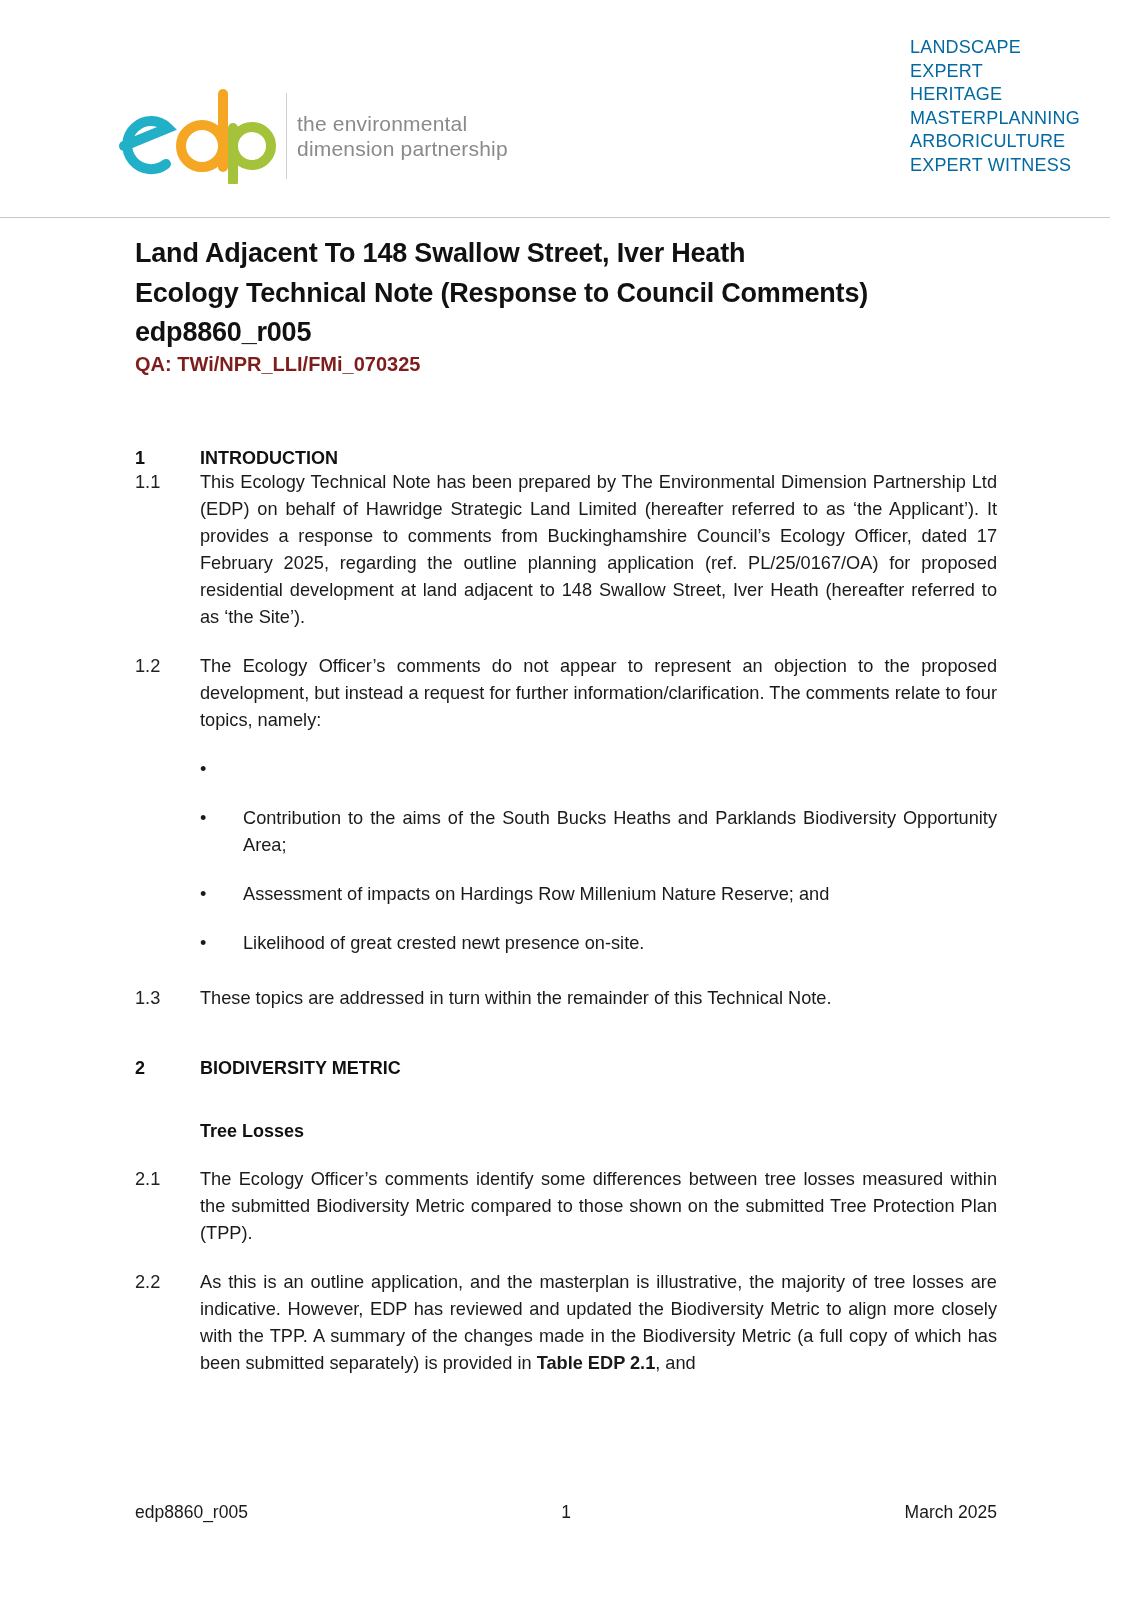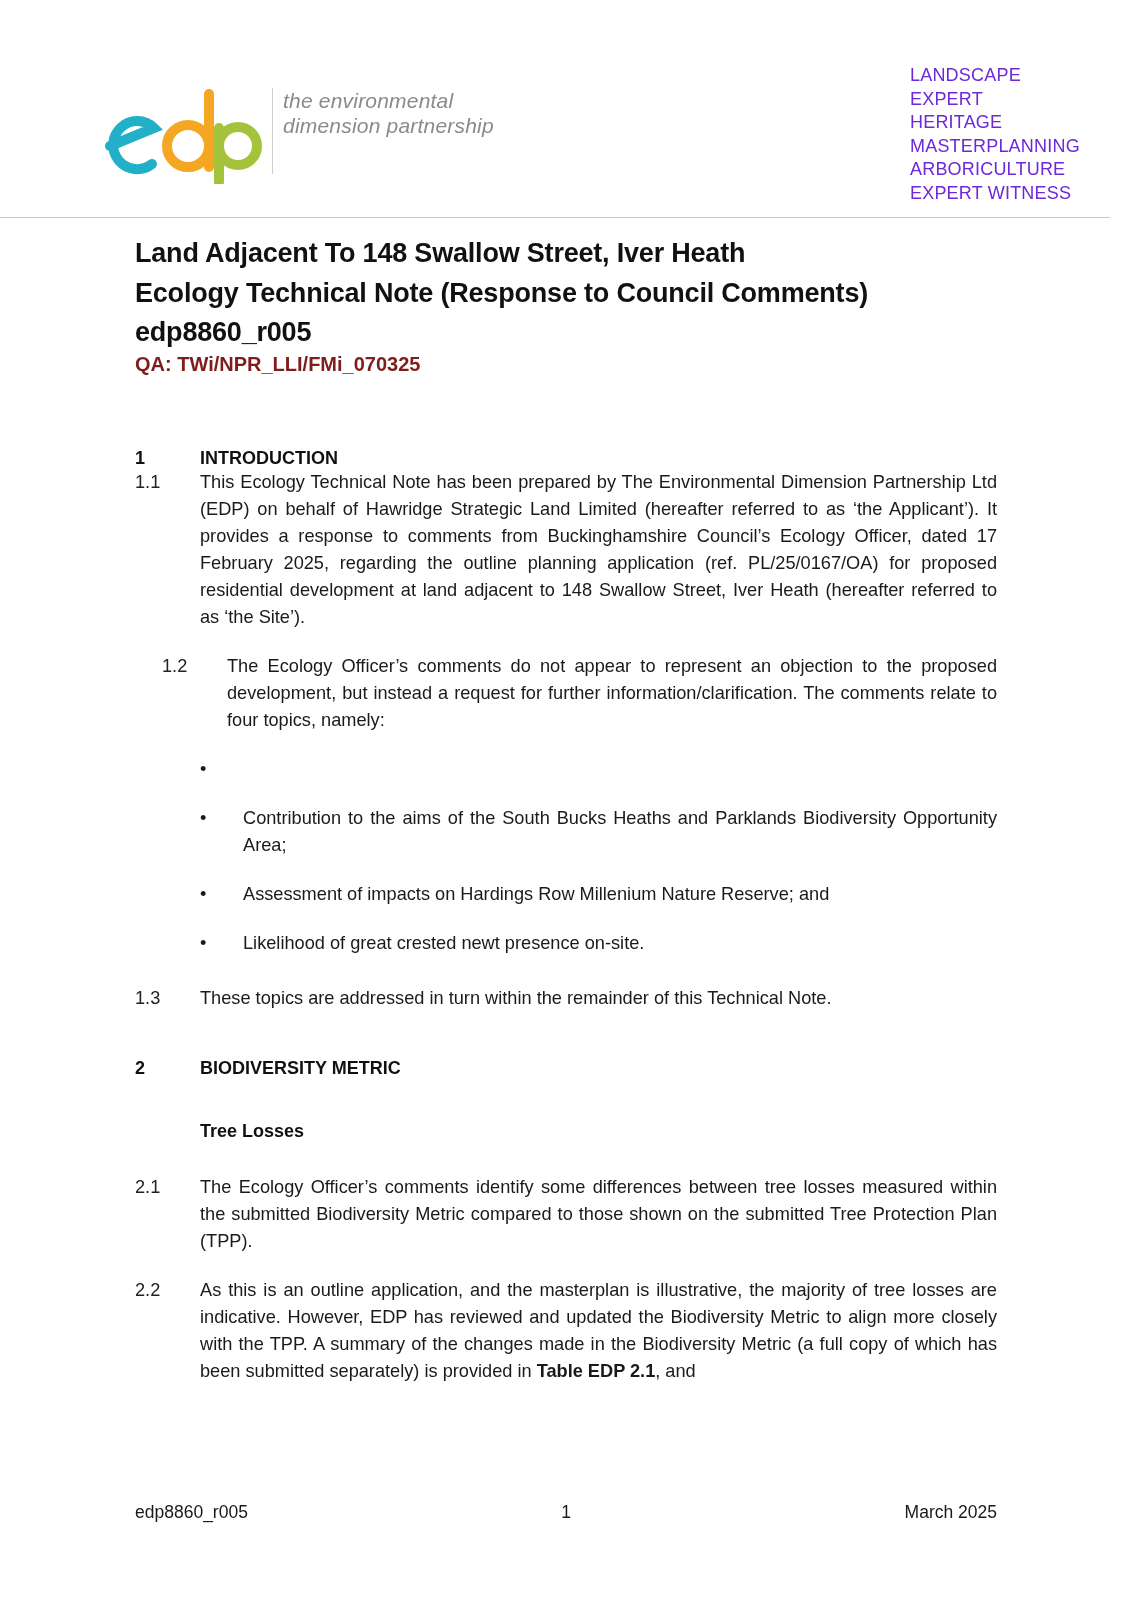--- a/index.html
+++ b/index.html
@@ -1,23 +1,23 @@
 <!DOCTYPE html>
 <html><head>
   <meta charset="utf-8">
   <style>
     html, body { margin: 0; padding: 0; background: #ffffff; }
     body { width: 1132px; height: 1600px; position: relative; overflow: hidden;
            font-family: "Liberation Sans", "DejaVu Sans", sans-serif; color: #1a1a1a; }
     .header { position: absolute; left: 0; top: 0; width: 1132px; height: 216px; }
-    .logo { position: absolute; left: 102px; top: 88px; height: 96px; display: flex; align-items: flex-start; font-style: italic; }
+    .logo { position: absolute; left: 116px; top: 88px; height: 96px; display: flex; align-items: center; }
     .logo-mark { width: 160px; height: 96px; }
     .logo-sep { width: 1px; height: 86px; background: #cfcfcf; margin-left: 10px; margin-right: 10px; }
     .logo-text { font-size: 21px; line-height: 25px; color: #8a8a8a; font-weight: 300; letter-spacing: 0.2px; }
-    .services { position: absolute; left: 910px; top: 64px; font-size: 18px; line-height: 23.5px; color: #6d28d9; letter-spacing: 0.2px; }
+    .services { position: absolute; left: 910px; top: 36px; font-size: 18px; line-height: 23.5px; color: #0369a1; letter-spacing: 0.2px; }
     .services div { white-space: nowrap; }
     .rule { position: absolute; left: 0; top: 217px; width: 1110px; height: 1px; background: #c8c8c8; }
 
     .content { position: absolute; left: 135px; top: 234px; width: 862px; }
     .title { font-size: 27px; font-weight: bold; line-height: 39.5px; margin: 0; color: #111; letter-spacing: -0.2px; }
     .qa { font-size: 20px; font-weight: bold; color: #7f1d1d; }
 
     .section-head { display: flex; font-weight: bold; font-size: 18px; color: #111; }
     .section-num { width: 65px; }
     .para { display: flex; font-size: 18.2px; line-height: 27px; }
@@ -76,21 +76,21 @@
   <div class="section-head" style="margin-top:72px;">
     <span class="section-num">1</span>
     <span>INTRODUCTION</span>
   </div>
 
   <div class="para" style="">
     <span class="para-num">1.1</span>
     <span class="para-text">This Ecology Technical Note has been prepared by The Environmental Dimension Partnership Ltd (EDP) on behalf of Hawridge Strategic Land Limited (hereafter referred to as ‘the Applicant’). It provides a response to comments from Buckinghamshire Council’s Ecology Officer, dated 17 February 2025, regarding the outline planning application (ref. PL/25/0167/OA) for proposed residential development at land adjacent to 148 Swallow Street, Iver Heath (hereafter referred to as ‘the Site’).</span>
   </div>
 
-  <div class="para" style="margin-top:22px;margin-left:27px;">
+  <div class="para" style="margin-top:22px;">
     <span class="para-num">1.2</span>
     <span class="para-text">The Ecology Officer’s comments do not appear to represent an objection to the proposed development, but instead a request for further information/clarification. The comments relate to four topics, namely:</span>
   </div>
 
   <div class="bullet" style="margin-top:22px;">
     <span class="bullet-dot">•</span>
   </div>
   <div class="bullet" style="margin-top:22px;">
     <span class="bullet-dot">•</span>
     <span class="bullet-text">Contribution to the aims of the South Bucks Heaths and Parklands Biodiversity Opportunity Area;</span>
@@ -109,21 +109,21 @@
     <span class="para-text">These topics are addressed in turn within the remainder of this Technical Note.</span>
   </div>
 
   <div class="section-head" style="margin-top:46px;">
     <span class="section-num">2</span>
     <span>BIODIVERSITY METRIC</span>
   </div>
 
   <div class="sub-head" style="margin-top:42px;">Tree Losses</div>
 
-  <div class="para" style="margin-top:32px;">
+  <div class="para" style="margin-top:24px;">
     <span class="para-num">2.1</span>
     <span class="para-text">The Ecology Officer’s comments identify some differences between tree losses measured within the submitted Biodiversity Metric compared to those shown on the submitted Tree Protection Plan (TPP).</span>
   </div>
 
   <div class="para" style="margin-top:22px;">
     <span class="para-num">2.2</span>
     <span class="para-text"><span>As this is an outline application, and the masterplan is illustrative, the majority of tree losses are indicative. However, EDP has reviewed and updated the Biodiversity Metric to align more closely with the TPP. A summary of the changes made in the Biodiversity Metric (a full copy of which has been submitted separately) is provided in </span><b>Table EDP 2.1</b><span>, and</span></span>
   </div>
 </div>
 

